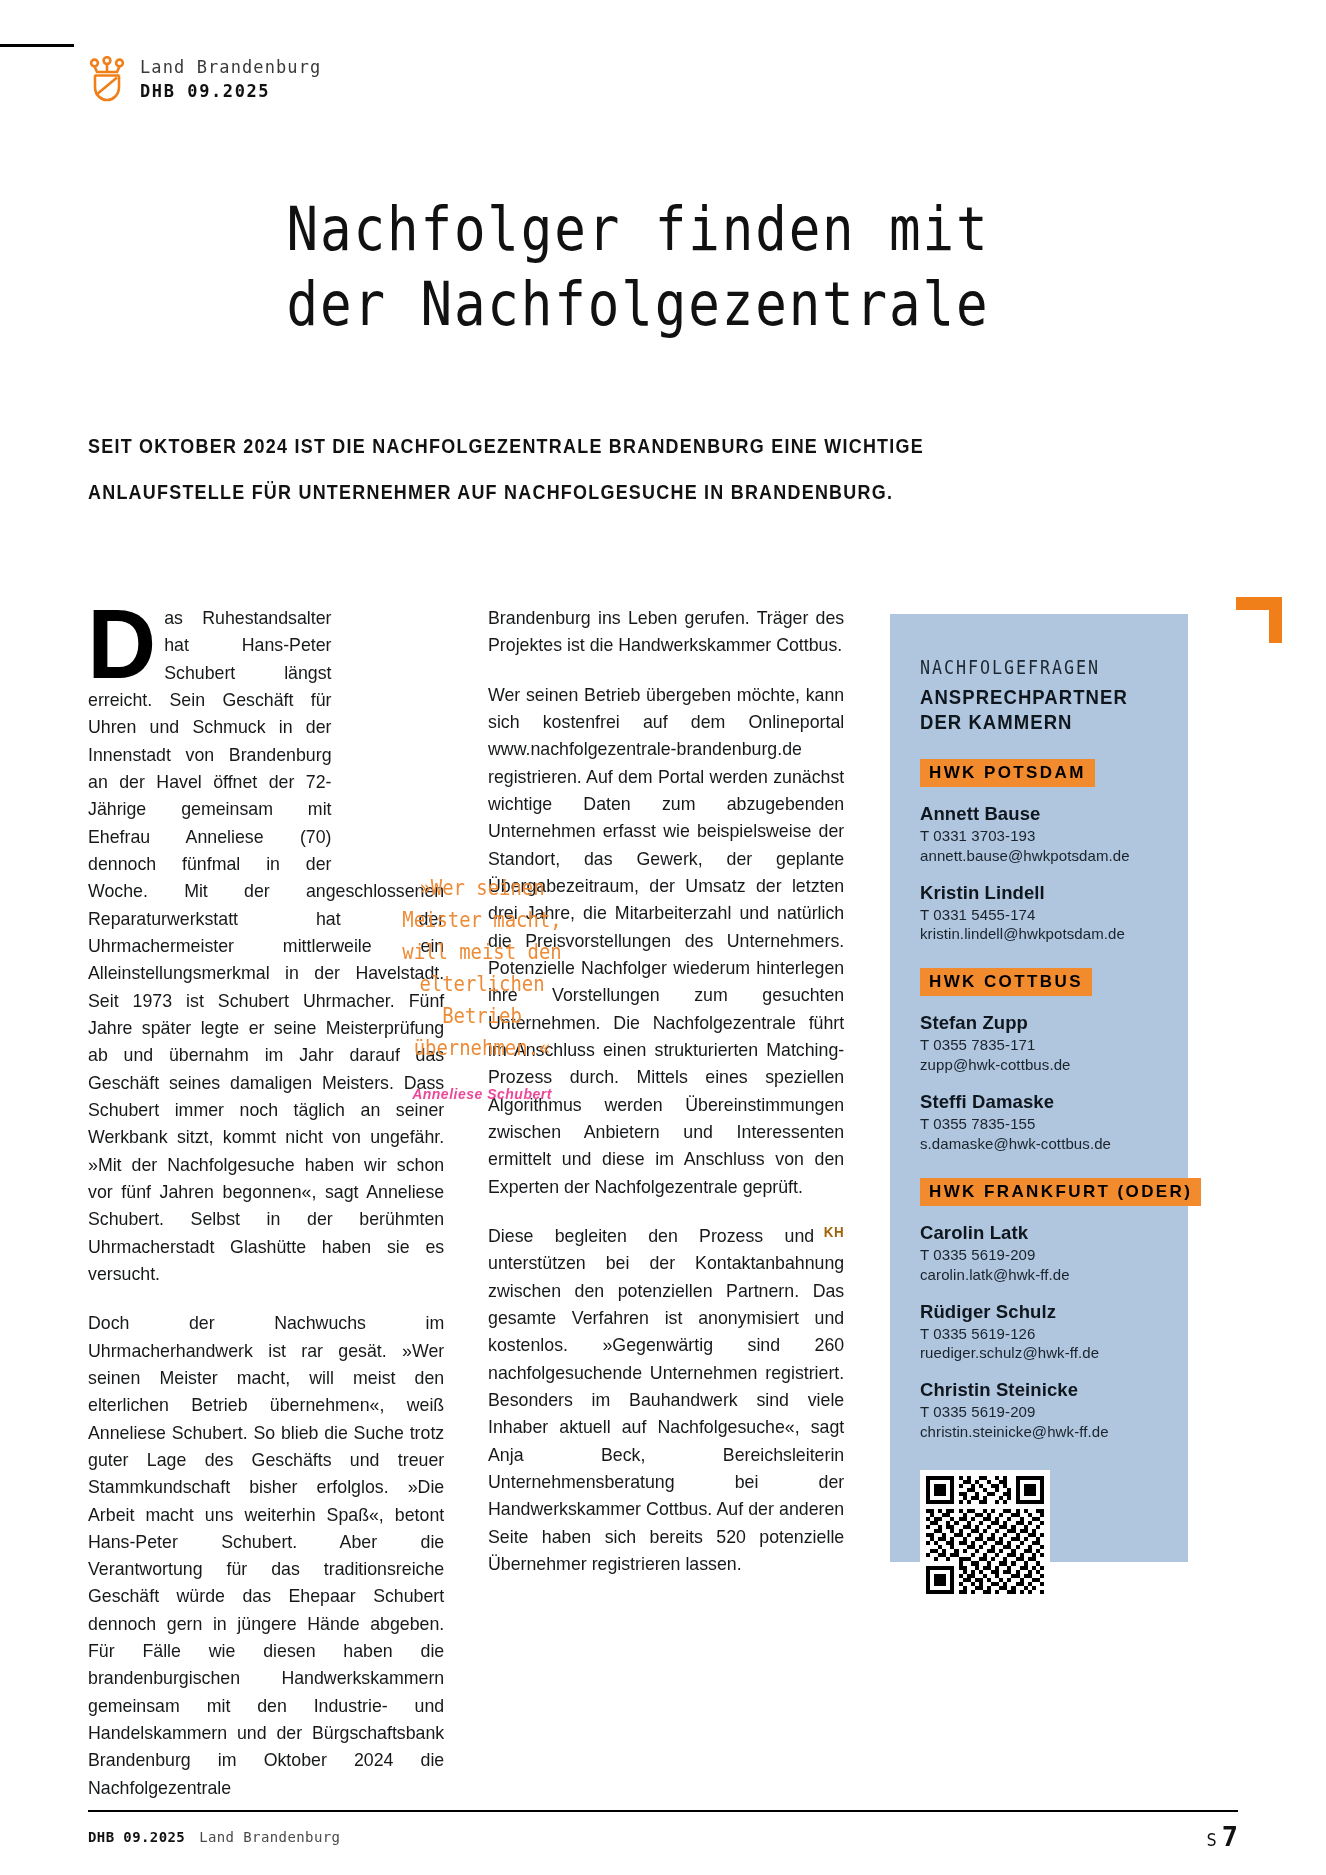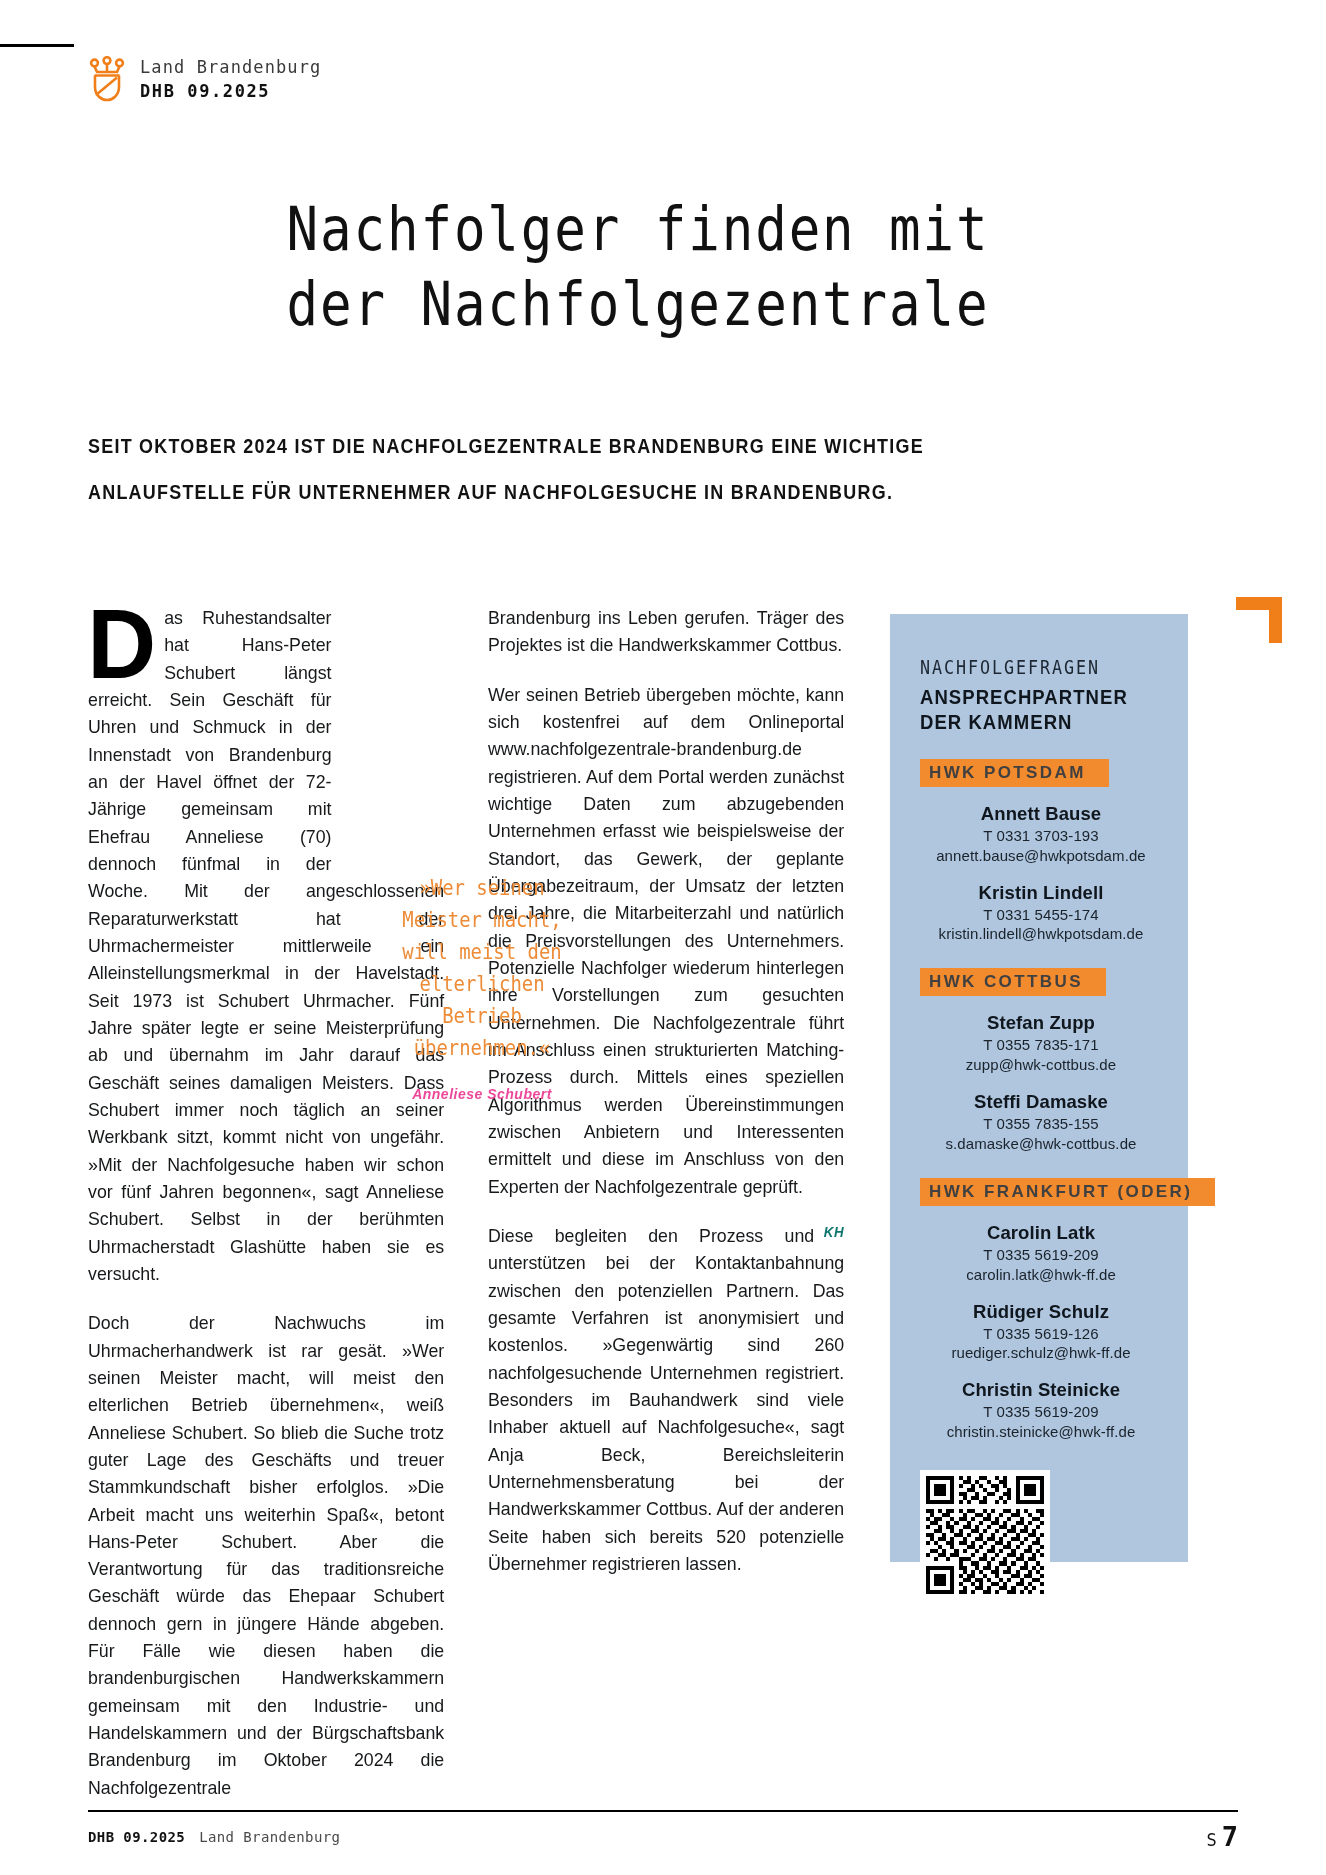--- a/index.html
+++ b/index.html
@@ -164,23 +164,22 @@
     font-weight: bold;
     font-style: italic;
     letter-spacing: 0.5px;
     color: #ec4899;
   }
 
   .kh-mark {
     font-family: "Liberation Sans Narrow", "Liberation Sans", sans-serif;
     font-size: 14px;
     font-weight: bold;
-    font-style: italic;
     letter-spacing: 0.6px;
-    color: #0f766e;
+    color: #a16207;
     float: right;
     margin-left: 10px;
   }
 
   
   .sidebar {
     position: absolute;
     left: 890px;
     top: 614px;
     width: 298px;
@@ -230,31 +229,31 @@
     line-height: 1.28;
     margin-top: 5px;
     transform: scaleX(0.95);
     transform-origin: left center;
   }
   .chamber { margin-top: 24px; }
   .chamber:first-of-type { margin-top: 26px; }
   .chamber-tag {
     display: inline-block;
     background: #F28A2E;
-    color: #404040;
+    color: #000000;
     font-family: "Liberation Sans Narrow", "Liberation Sans", sans-serif;
     font-size: 17px;
     font-weight: bold;
     letter-spacing: 2.4px;
-    padding: 3px 23px 4px 9px;
+    padding: 3px 9px 4px 9px;
     line-height: 1.25;
     white-space: nowrap;
     text-align: center;
   }
-  .person { margin-top: 15px; text-align: center; }
+  .person { margin-top: 15px; }
   .p-name {
     font-family: "Liberation Sans Narrow", "Liberation Sans", sans-serif;
     font-size: 18.5px;
     font-weight: bold;
     color: #10161d;
     line-height: 1.3;
     letter-spacing: 0.1px;
   }
   .p-line {
     font-family: "Liberation Sans Narrow", "Liberation Sans", sans-serif;

